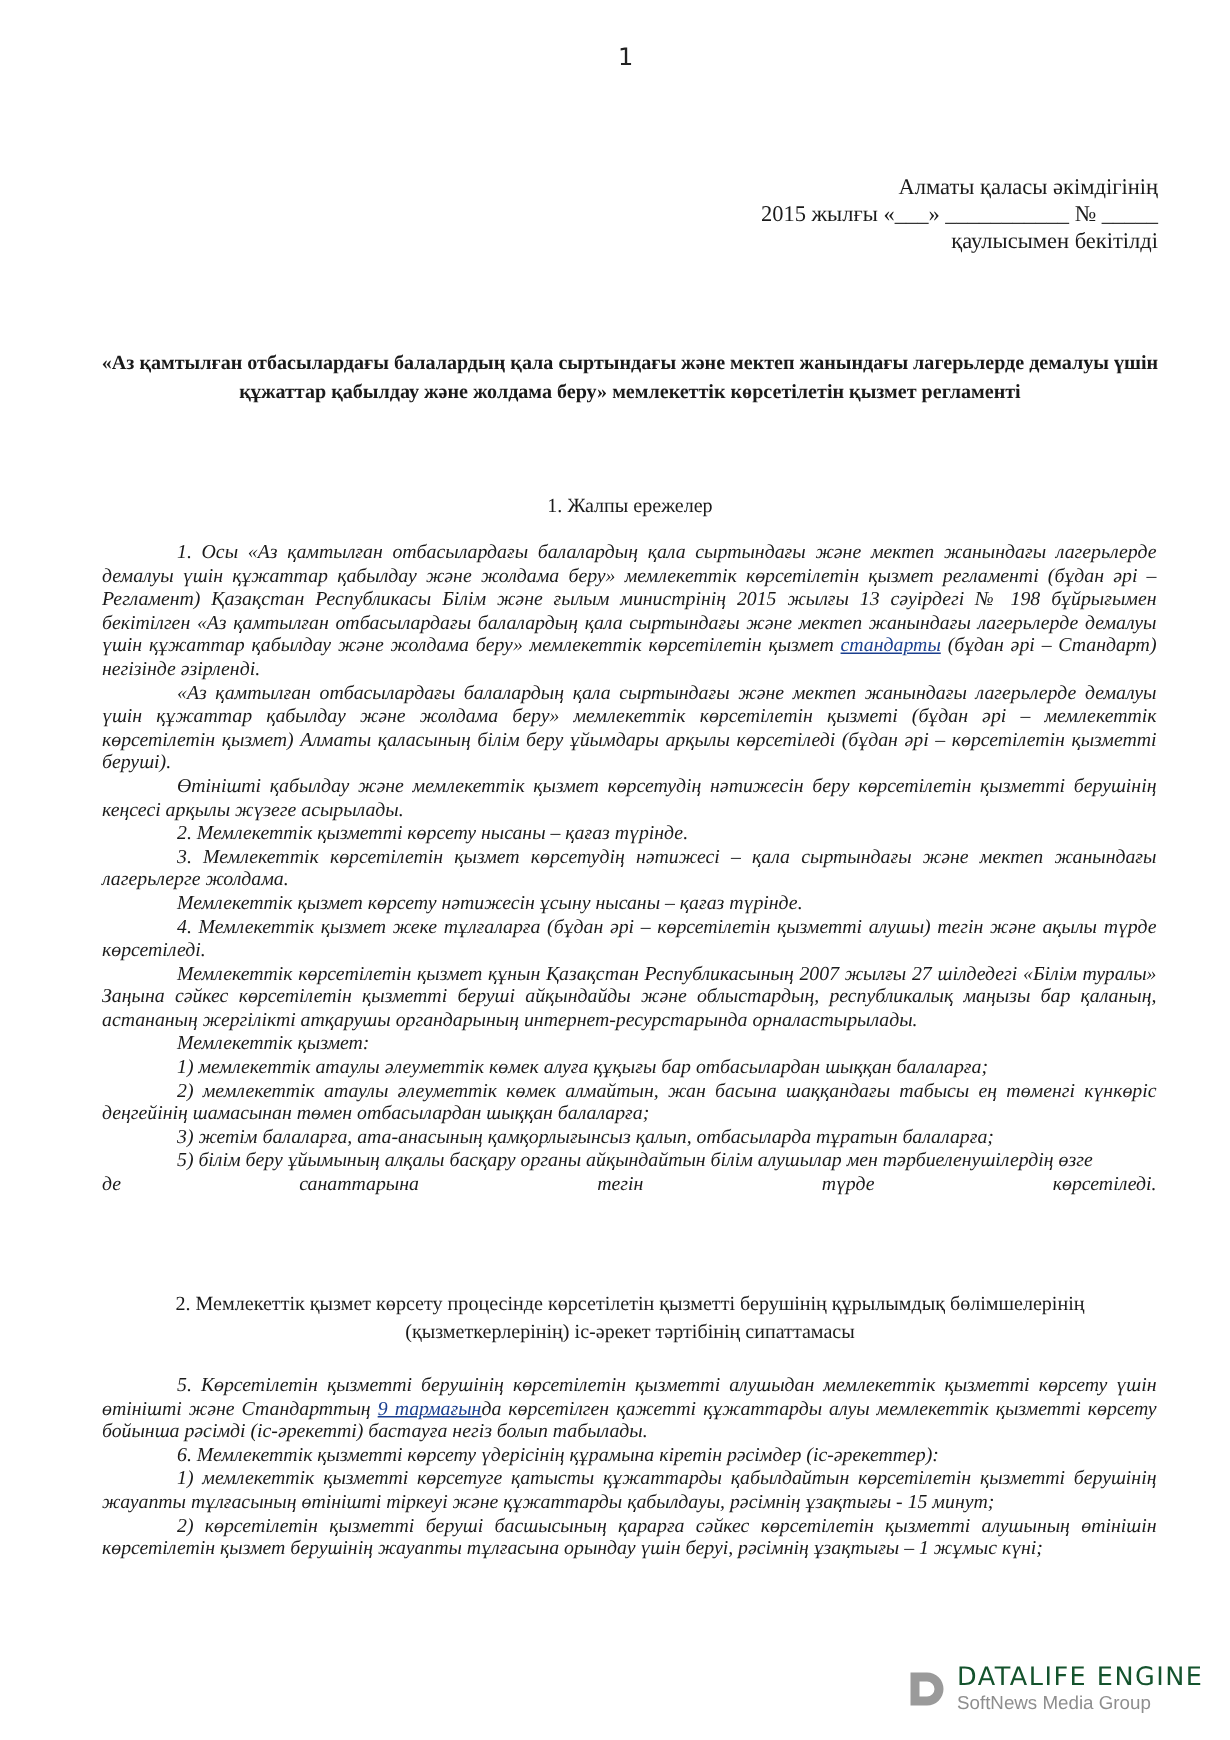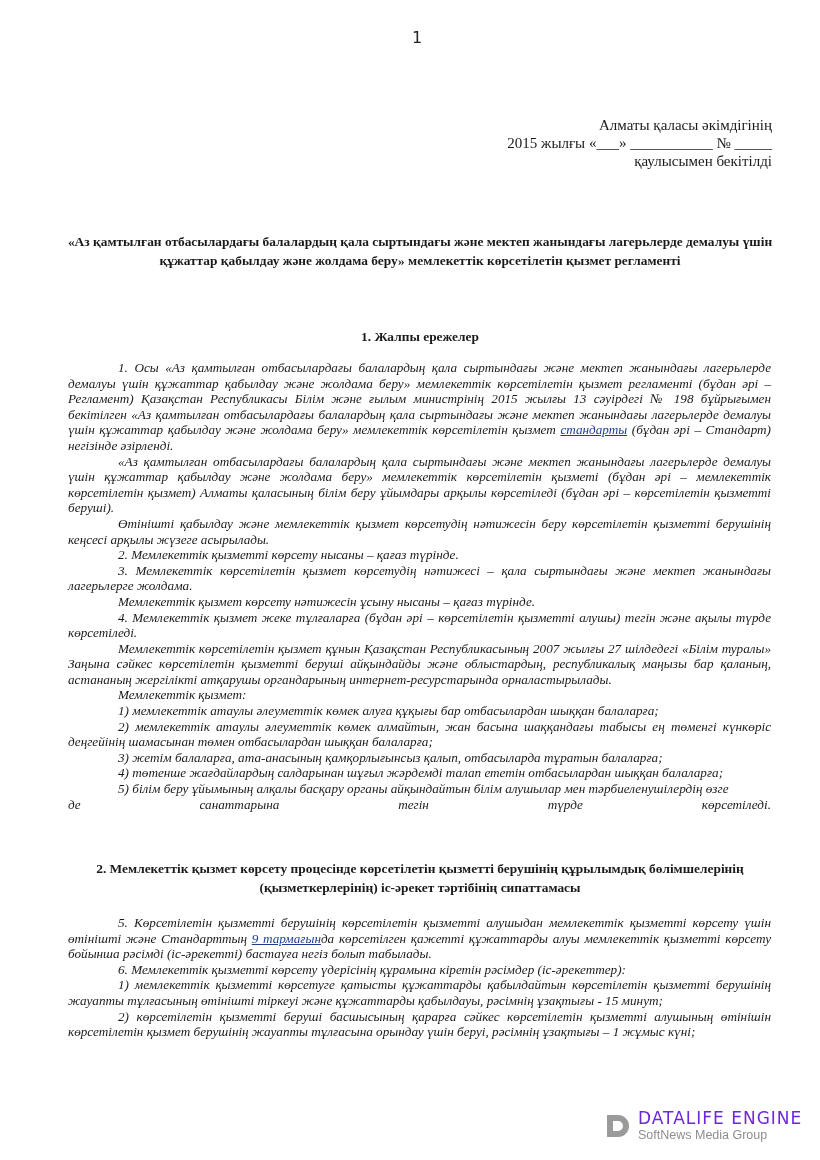--- a/index.html
+++ b/index.html
@@ -15,39 +15,39 @@
     position: absolute; right: 48px; top: 84px; width: 320px;
     text-align: right; font-size: 15px; line-height: 18px; margin-top: 32px;
   }
   .doc-title {
     position: absolute; left: 64px; width: 712px; top: 232px;
     text-align: center; font-weight: bold; font-size: 13.4px; line-height: 19px;
     margin: 0;
   }
   .section-heading {
     position: absolute; left: 64px; width: 712px;
-    text-align: center; font-weight: bold; font-size: 13.4px; line-height: 19px;
+    text-align: center; font-weight: normal; font-size: 13.4px; line-height: 19px;
     margin: 0;
   }
   .body-block {
     position: absolute; left: 68px; width: 703px;
     font-size: 13.2px; line-height: 15.6px; text-align: justify; font-style: italic;
   }
   .body-block p { margin: 0; text-indent: 50px; }
   .body-block p.gap { }
   .link { color: #1a3f8f; text-decoration: underline; cursor: pointer; }
   .spread { text-align: justify; text-align-last: justify; text-indent: 0 !important; }
   .watermark {
     position: absolute; left: 604px; top: 1106px; width: 210px; height: 40px;
     display: flex; align-items: center; gap: 6px; color: #8a8a8a;
   }
   .watermark .logo-text { display: flex; flex-direction: column; line-height: 1; }
   .watermark .brand {
     font-family: "DejaVu Sans", sans-serif; font-size: 17px; letter-spacing: 1px;
-    color: #6d28d9; font-weight: normal;
+    color: #14532d; font-weight: normal;
   }
   .watermark .sub {
     font-family: Liberation Sans, sans-serif; font-size: 12.5px; color: #8e8e8e; margin-top: 2px;
   }
 </style>
 </head>
 <body>
 
 <div class="page-number">1</div>
 
@@ -67,21 +67,20 @@
   <p>Өтінішті қабылдау және мемлекеттік қызмет көрсетудің нәтижесін беру көрсетілетін қызметті берушінің кеңсесі арқылы жүзеге асырылады.</p>
   <p>2. Мемлекеттік қызметті көрсету нысаны – қағаз түрінде.</p>
   <p>3. Мемлекеттік көрсетілетін қызмет көрсетудің нәтижесі – қала сыртындағы және мектеп жанындағы лагерьлерге жолдама.</p>
   <p>Мемлекеттік қызмет көрсету нәтижесін ұсыну нысаны – қағаз түрінде.</p>
   <p>4. Мемлекеттік қызмет жеке тұлғаларға (бұдан әрі – көрсетілетін қызметті алушы) тегін және ақылы түрде көрсетіледі.</p>
   <p>Мемлекеттік көрсетілетін қызмет құнын Қазақстан Республикасының 2007 жылғы 27 шілдедегі «Білім туралы» Заңына сәйкес көрсетілетін қызметті беруші айқындайды және облыстардың, республикалық маңызы бар қаланың, астананың жергілікті атқарушы органдарының  интернет-ресурстарында орналастырылады.</p>
   <p>Мемлекеттік қызмет:</p>
   <p>1) мемлекеттік атаулы әлеуметтік көмек алуға құқығы бар отбасылардан шыққан балаларға;</p>
   <p>2) мемлекеттік атаулы әлеуметтік көмек алмайтын, жан басына шаққандағы табысы ең төменгі күнкөріс деңгейінің шамасынан төмен отбасылардан шыққан балаларға;</p>
   <p>3) жетім балаларға, ата-анасының қамқорлығынсыз қалып, отбасыларда тұратын балаларға;</p>
-  <p>4) төтенше жағдайлардың салдарынан шұғыл жәрдемді талап ететін отбасылардан шыққан балаларға;</p>
   <p>5) білім беру ұйымының алқалы басқару органы айқындайтын білім алушылар мен тәрбиеленушілердің өзге</p>
   <p class="spread">де санаттарына тегін түрде көрсетіледі.</p>
 </div>
 
 <h2 class="section-heading" style="top:859px;">2. Мемлекеттік қызмет көрсету процесінде көрсетілетін қызметті берушінің құрылымдық бөлімшелерінің (қызметкерлерінің) іс-әрекет тәртібінің сипаттамасы</h2>
 
 <div class="body-block" style="top:915px;">
   <p><span>5. Көрсетілетін қызметті берушінің көрсетілетін қызметті алушыдан мемлекеттік қызметті көрсету үшін өтінішті және Стандарттың </span><span class="link">9 тармағын</span><span>да көрсетілген қажетті құжаттарды алуы мемлекеттік қызметті көрсету бойынша рәсімді (іс-әрекетті) бастауға негіз болып табылады.</span></p>
   <p class="gap">6. Мемлекеттік қызметті көрсету үдерісінің құрамына кіретін рәсімдер  (іс-әрекеттер):</p>
   <p class="gap">1) мемлекеттік қызметті көрсетуге қатысты құжаттарды қабылдайтын көрсетілетін қызметті берушінің жауапты тұлғасының өтінішті тіркеуі және құжаттарды қабылдауы, рәсімнің ұзақтығы - 15 минут;</p>

